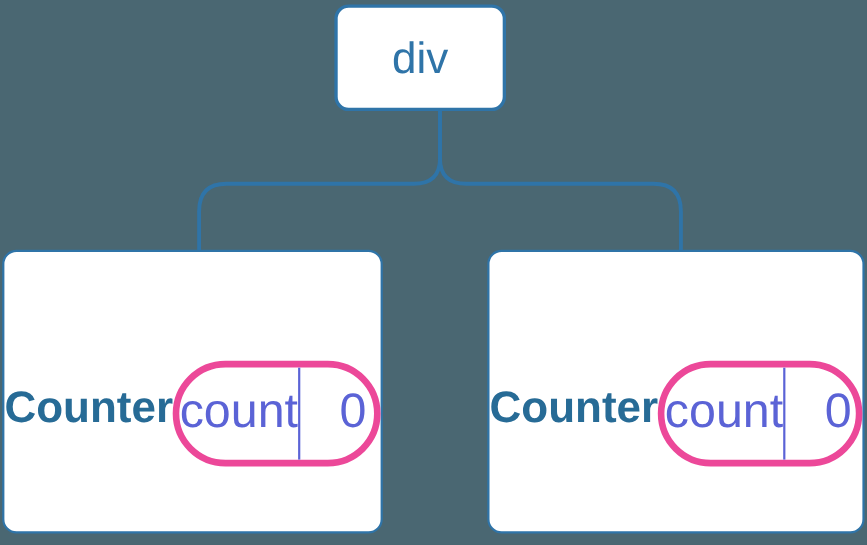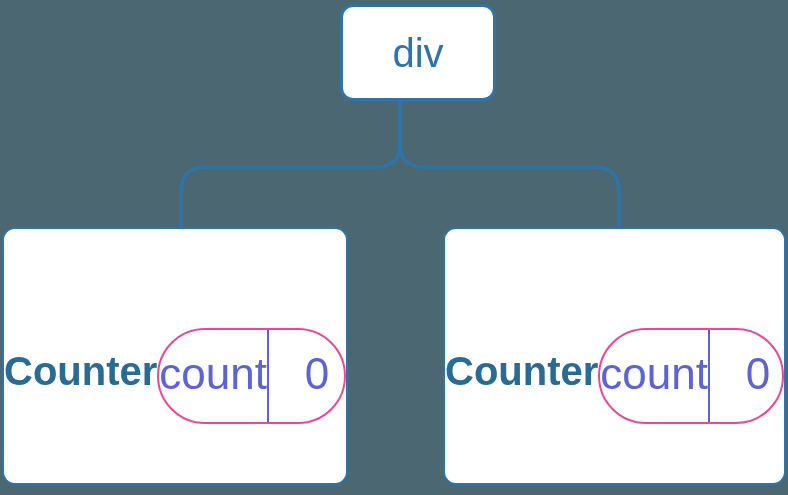--- a/index.html
+++ b/index.html
@@ -19,21 +19,21 @@
   .connector {
     position: absolute;
     left: 0; top: 0;
     width: 788px;
     height: 495px;
     pointer-events: none;
   }
   
   .root-node {
     position: absolute;
-    left: 340px;
+    left: 304px;
     top: 4px;
     width: 156px;
     height: 97px;
     background: #ffffff;
     border: 3px solid #2f74a8;
     border-radius: 13px;
     box-sizing: border-box;
     display: flex;
     align-items: center;
     justify-content: center;
@@ -65,21 +65,21 @@
     line-height: 48px;
     color: #276b96;
     font-size: 40px;
     font-weight: 600;
   }
   
   .pill {
     margin-top: 40px;
     width: 270px;
     height: 96px;
-    border: 2px solid #ec4899;
+    border: 6px solid #ec4899;
     border-radius: 48px;
     box-sizing: border-box;
     display: flex;
     align-items: stretch;
     overflow: hidden;
     background: #ffffff;
   }
   .pill .state-name-cell {
     flex: 1 1 auto;
     display: flex;

